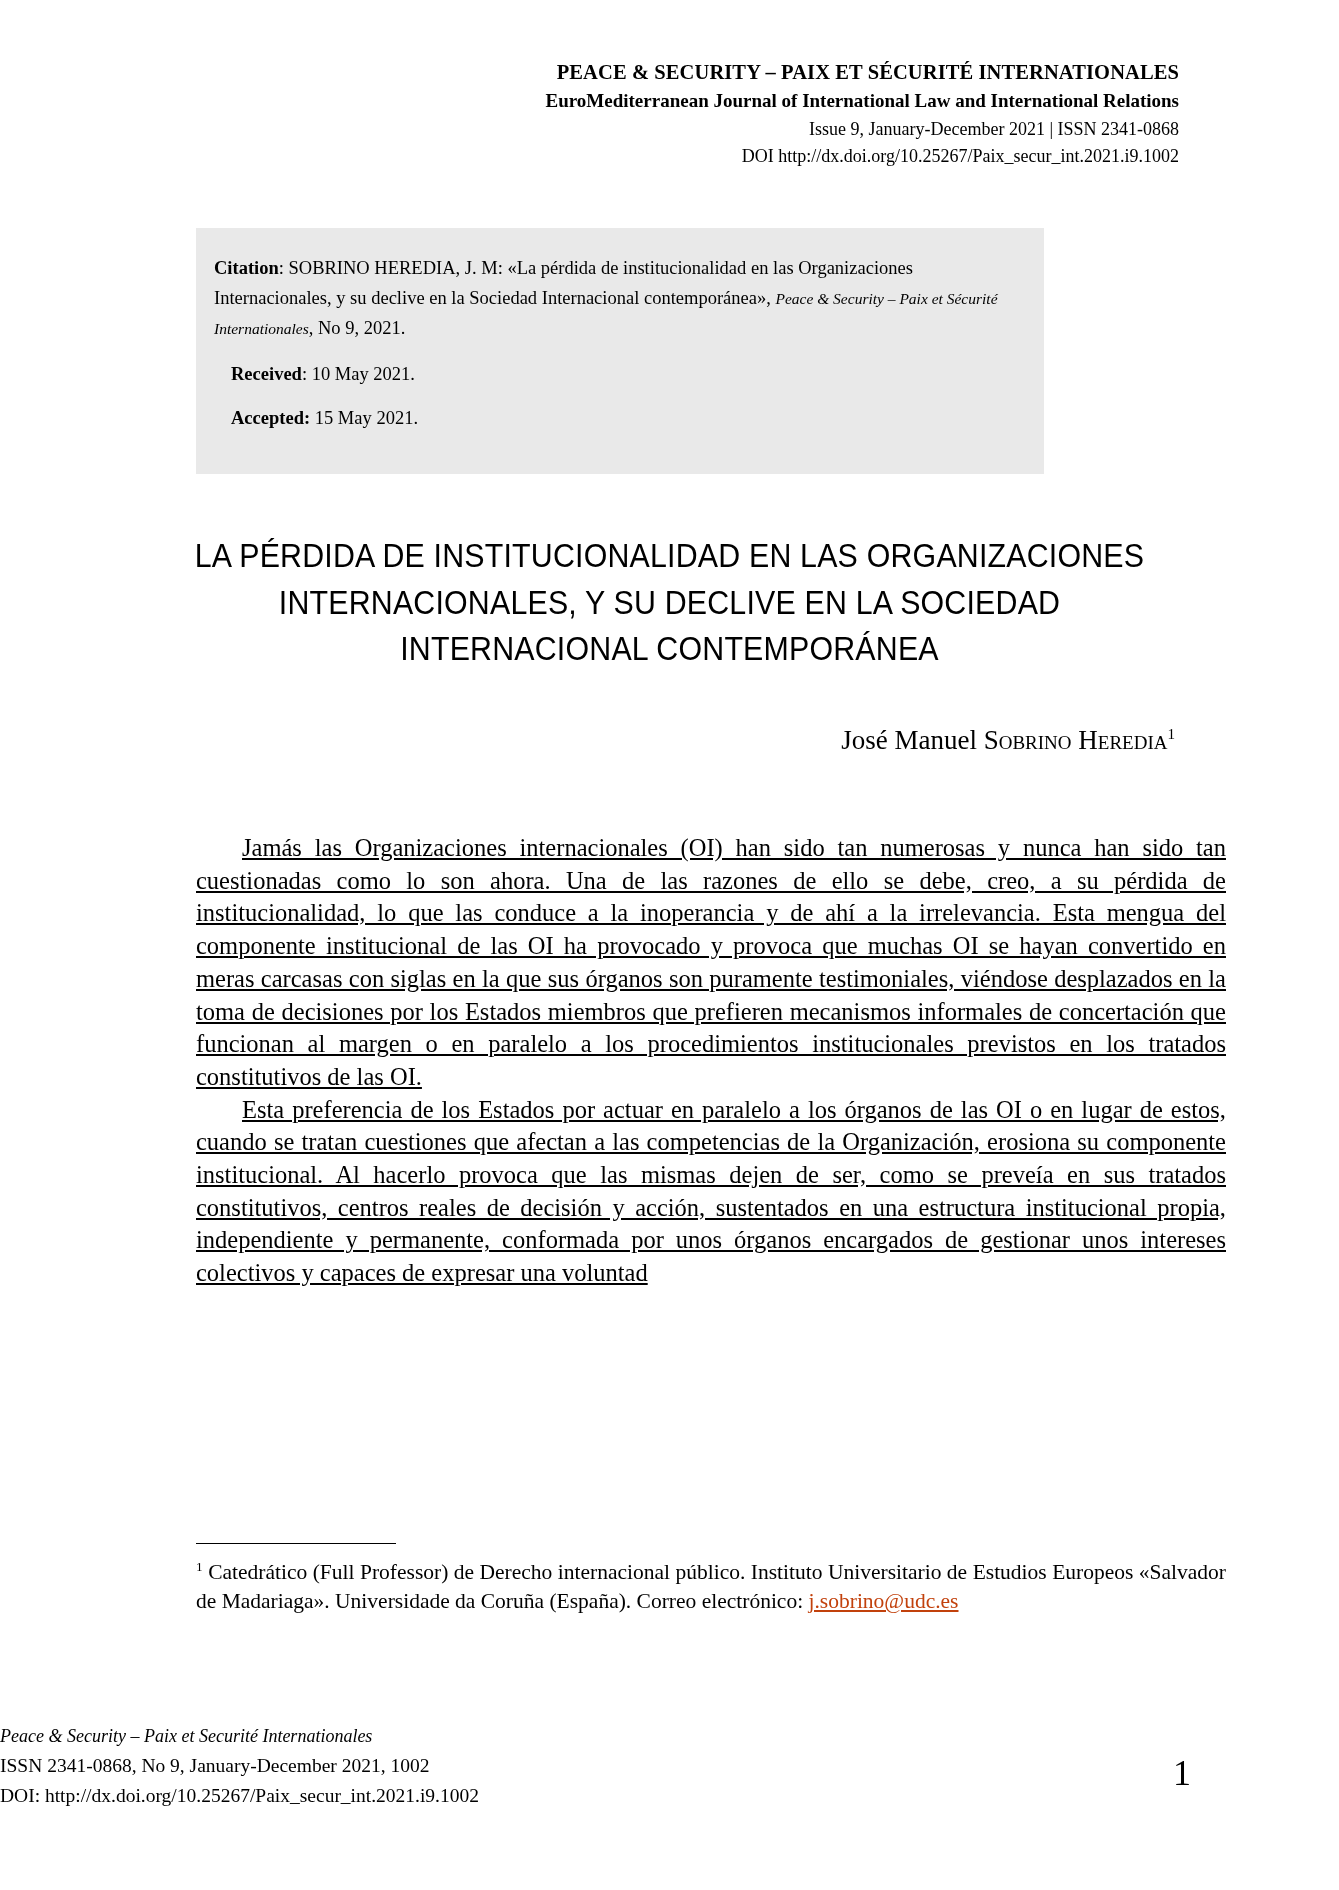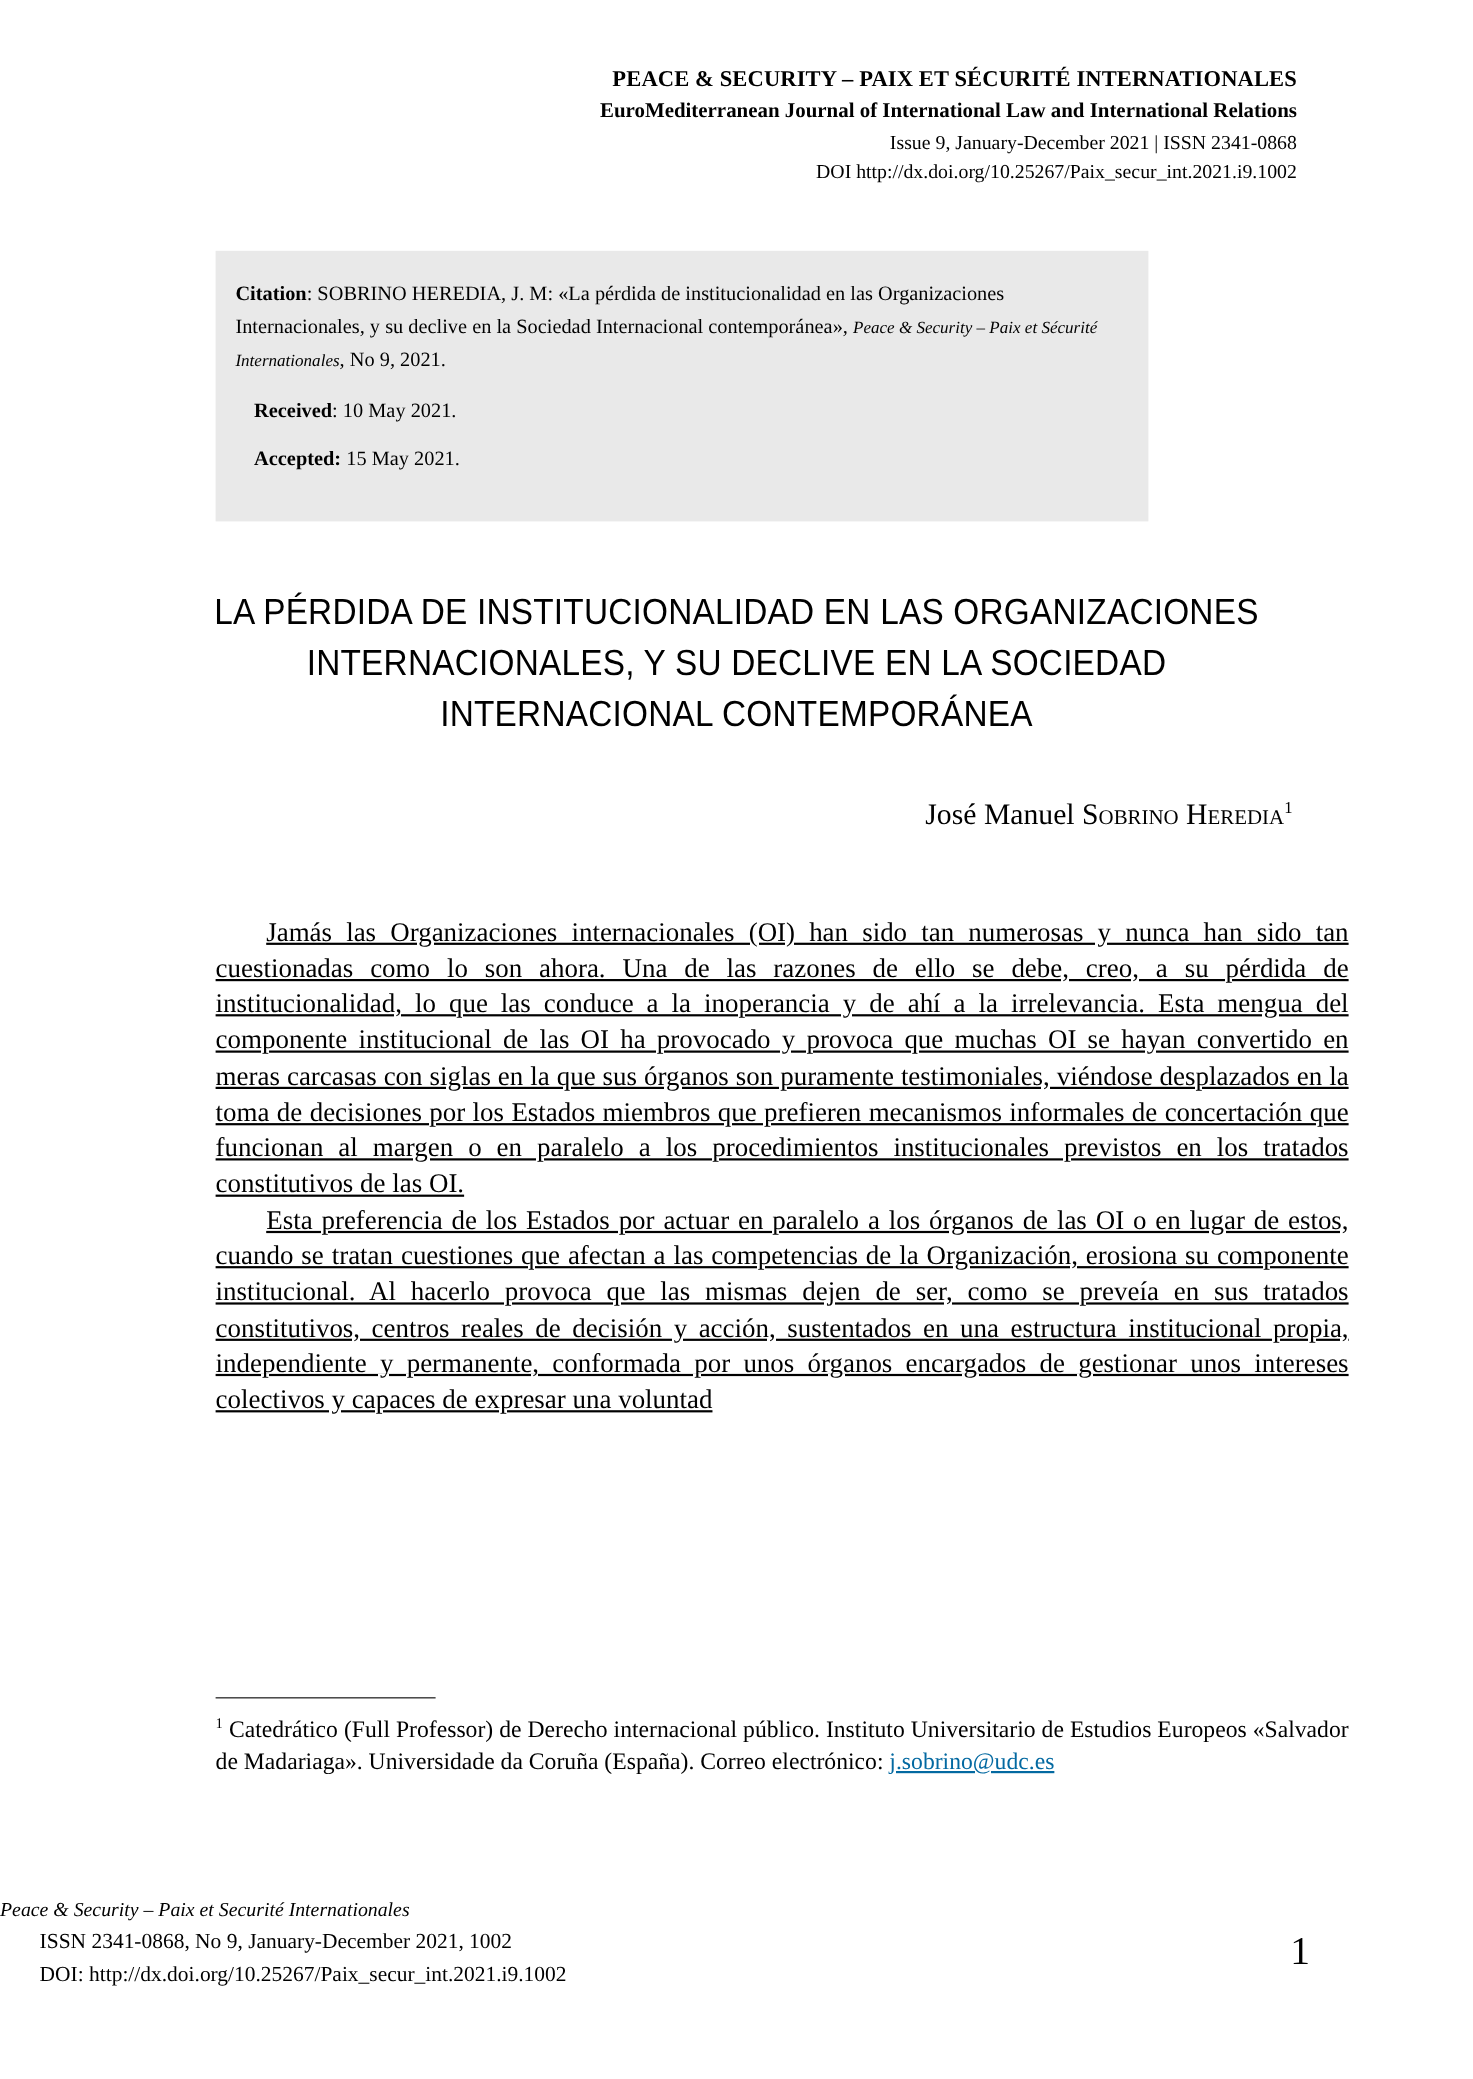--- a/index.html
+++ b/index.html
@@ -154,40 +154,39 @@
     line-height: 1.35;
     text-align: justify;
     margin: 0;
   }
   .footnote sup {
     font-size: 0.62em;
     vertical-align: super;
   }
   .fn-link {
     text-decoration: underline;
-    color: #0369a1;
+    color: #c2410c;
   }
 
   
   .footer {
     position: absolute;
     left: 0;
     right: 0;
     top: 1722px;
     text-align: left;
   }
   .foot-journal {
     font-style: italic;
     font-size: 18px;
     line-height: 1.6;
   }
   .foot-issn, .foot-doi {
     font-size: 19.5px;
     line-height: 1.55;
-    padding-left: 36px;
   }
   .page-number {
     position: absolute;
     right: 148px;
     top: 1755px;
     font-size: 36px;
     line-height: 1;
   }
 </style>
 </head>

